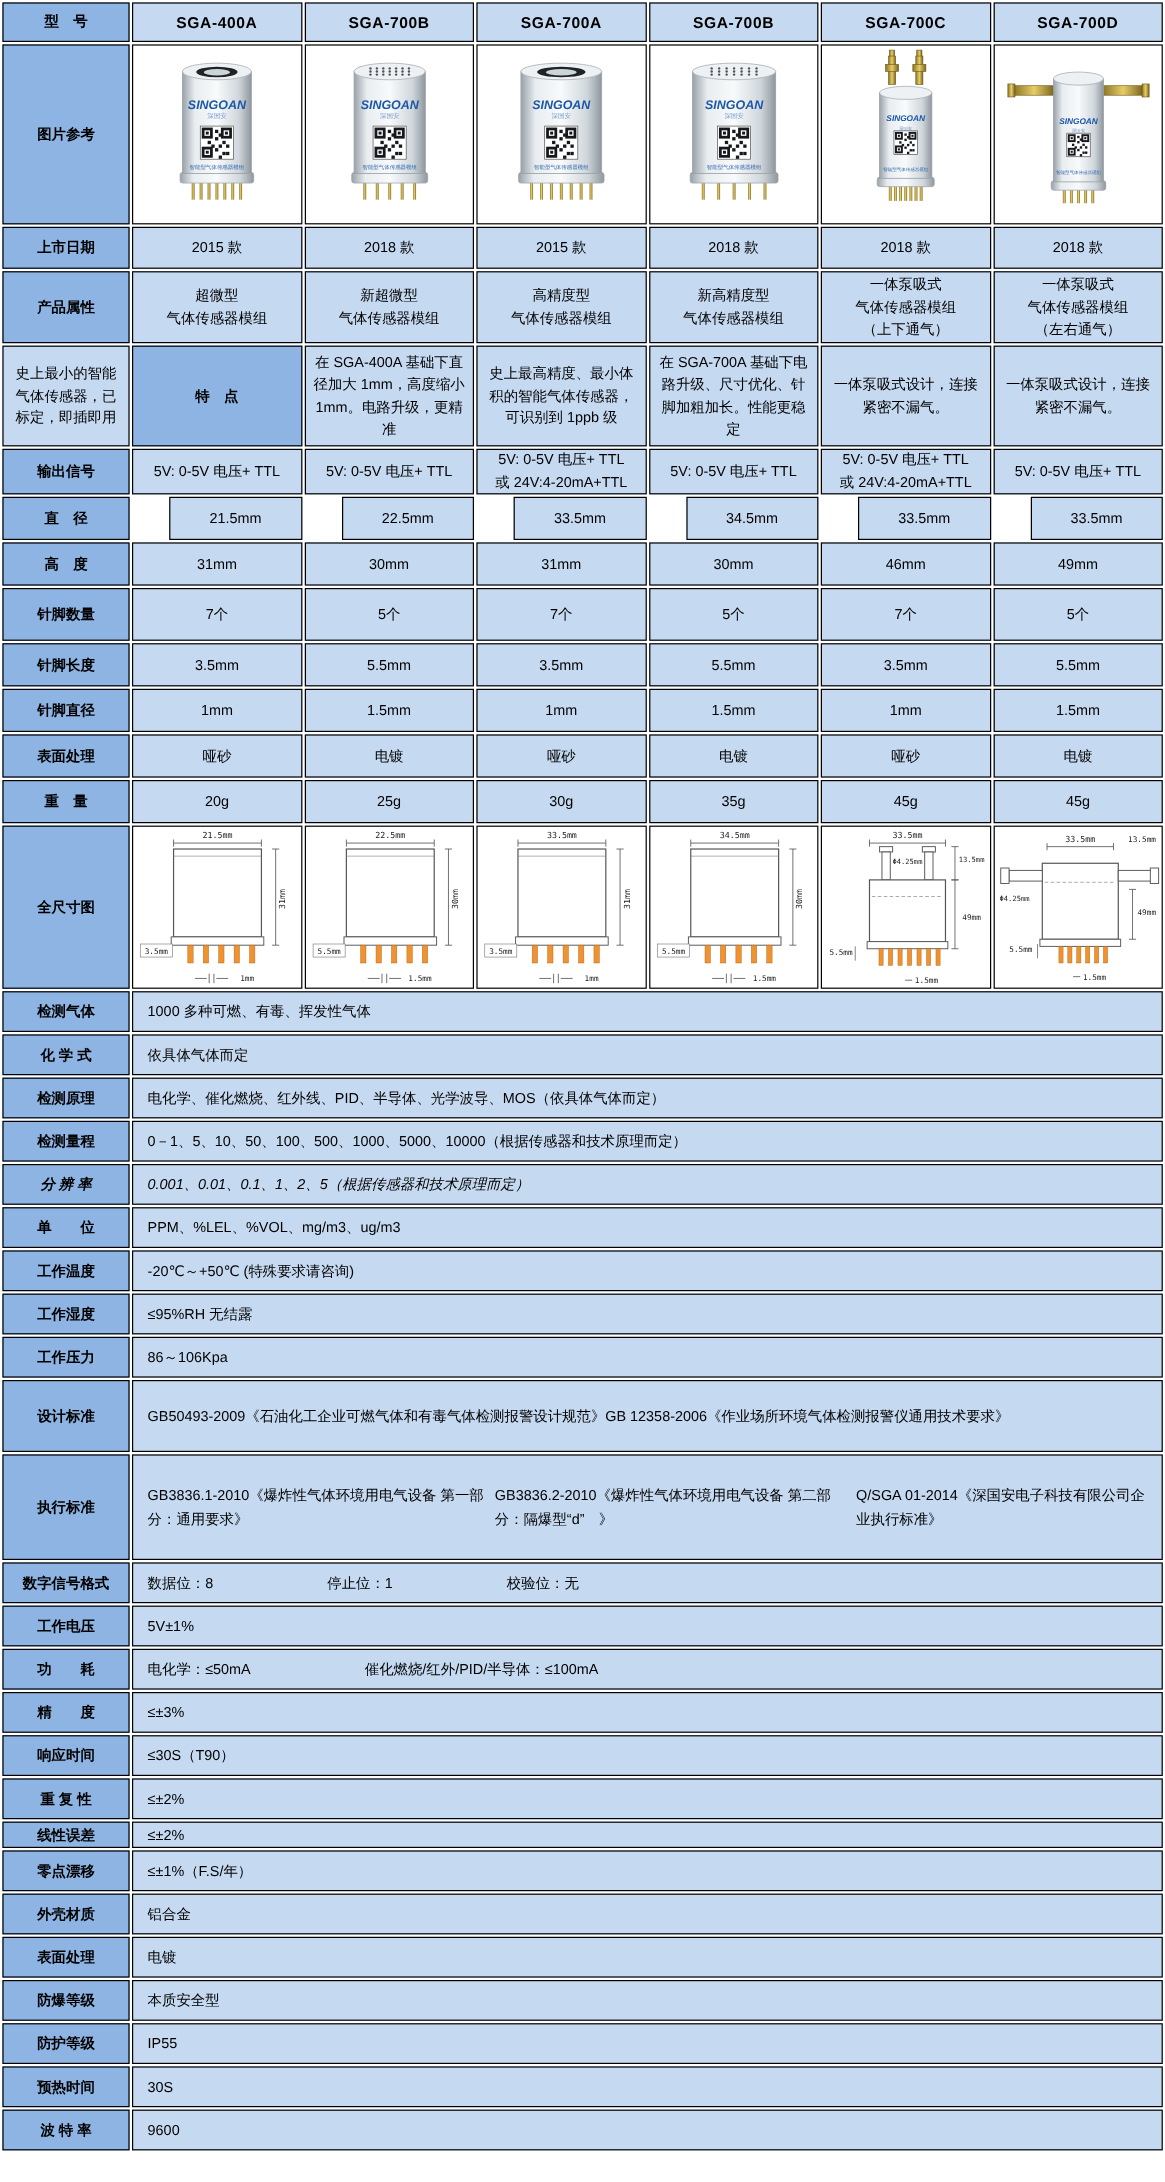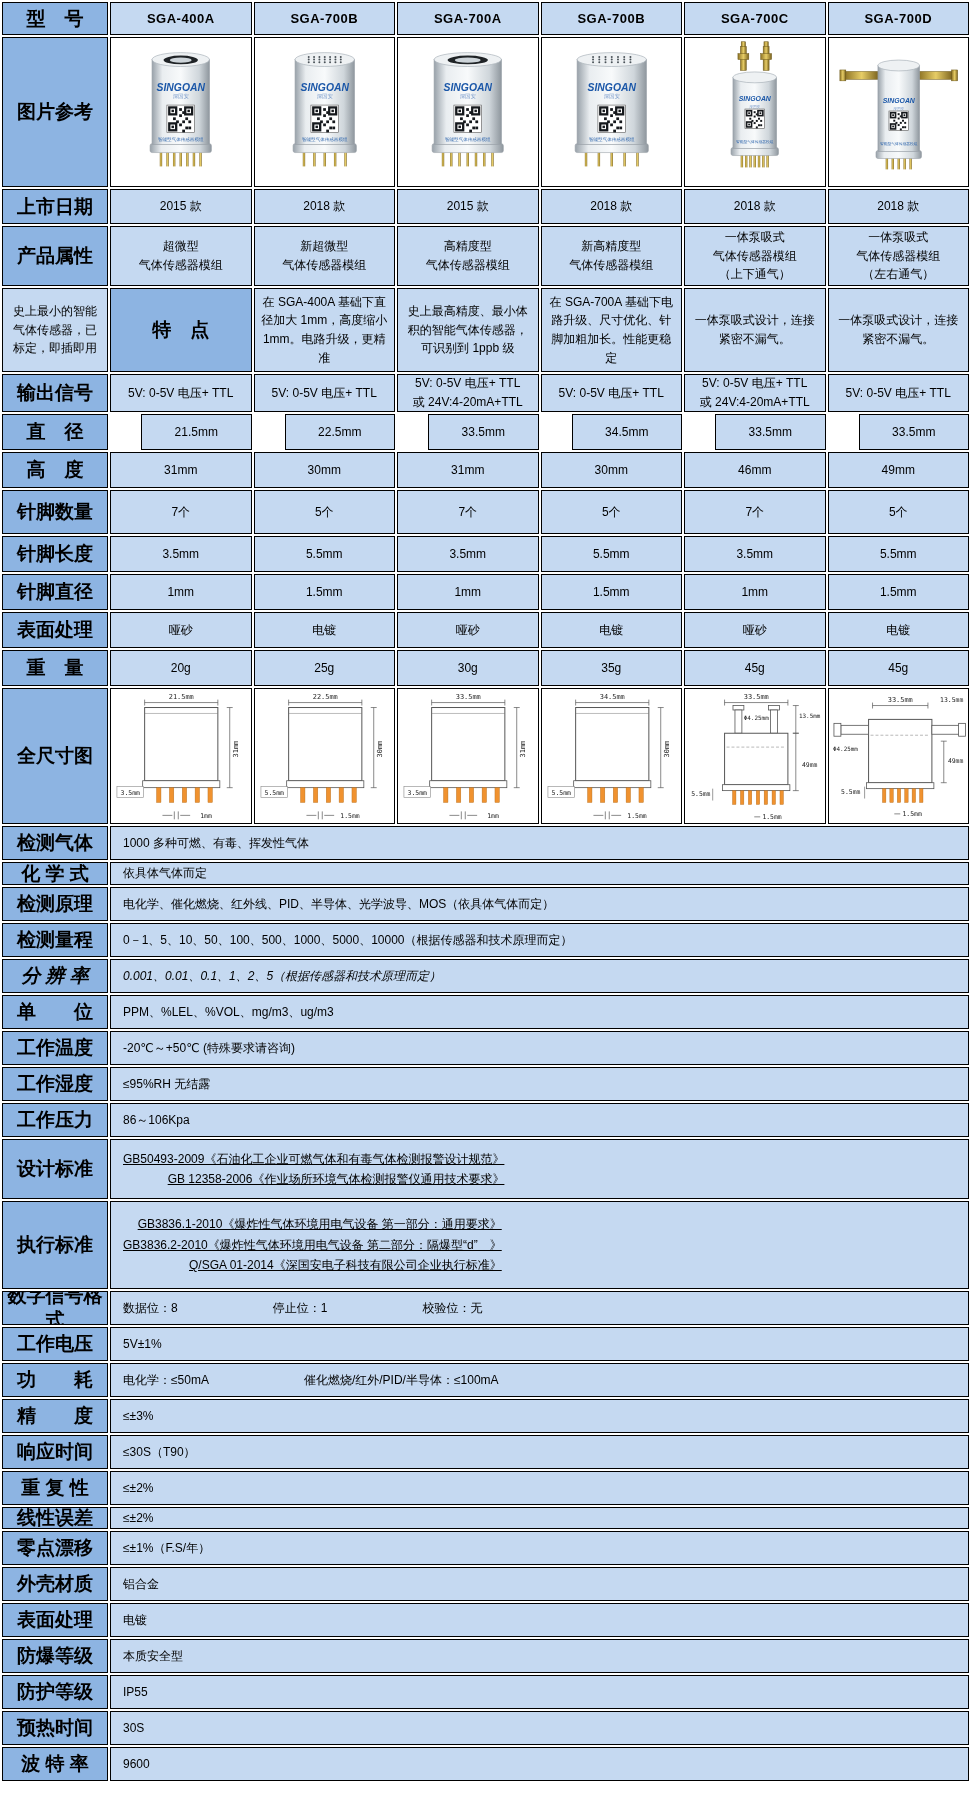--- a/index.html
+++ b/index.html
@@ -2,28 +2,28 @@
 <html><head>
 <meta charset="utf-8">
 <style>
   html,body{margin:0;padding:0;background:#fff;}
   .page{width:971px;font-family:"Liberation Sans","DejaVu Sans",sans-serif;color:#000;}
   .tbl{display:flex;flex-direction:column;gap:2px;padding:2px;background:#fff;}
   .grid-row{display:grid;grid-template-columns:106px repeat(6,1fr);gap:2px;}
   .full-row{display:grid;grid-template-columns:106px 1fr;gap:2px;}
   .cell{border:1px solid #000;display:flex;align-items:center;justify-content:center;
         text-align:center;overflow:hidden;box-sizing:border-box;}
-  .label-cell{background:#8DB4E2;font-weight:bold;font-size:19px;line-height:1.25;padding:2px;}
+  .label-cell{background:#8DB4E2;font-weight:bold;font-size:12px;line-height:1.25;padding:2px;}
   .model-cell{background:#C5D9F1;font-weight:bold;font-size:13px;letter-spacing:.5px;}
   .val-cell{background:#C5D9F1;font-size:12px;line-height:1.55;white-space:pre-line;padding:2px 5px;}
   .img-cell{background:#fff;padding:0;}
   .diag-cell{background:#fff;padding:0;}
   .fval-cell{background:#C5D9F1;font-size:12px;justify-content:flex-start;text-align:left;
              padding:3px 6px 3px 12px;line-height:1.7;}
-  .fval-cell .lines{display:flex;flex-direction:column;align-items:flex-end;text-decoration:underline;}
+  .fval-cell .lines{display:flex;flex-direction:row;align-items:center;}
   .fval-cell .part{margin-right:95px;}
   .hdr{height:33px;}
   .imgrow{height:150px;}
   .diagrow{height:136px;}
 </style>
 </head>
 <body>
 
 <div class="page">
   <div class="tbl">
@@ -686,21 +686,21 @@
             <line x1="66" y1="125.5" x2="72" y2="125.5" stroke="#555" stroke-width="0.7"></line>
           </svg>
         </div>
     </div>
 
     <div id="fulls" style="display:contents"><div class="full-row" style="height: 34px;">
           <div class="cell label-cell">检测气体</div>
           <div class="cell fval-cell">
             <span>1000 多种可燃、有毒、挥发性气体</span>
           </div>
-        </div><div class="full-row" style="height: 23px;">
+        </div><div class="full-row" style="height: 34px;">
           <div class="cell label-cell">化 学 式</div>
           <div class="cell fval-cell">
             <span>依具体气体而定</span>
           </div>
         </div><div class="full-row" style="height: 34px;">
           <div class="cell label-cell">检测原理</div>
           <div class="cell fval-cell">
             <span>电化学、催化燃烧、红外线、PID、半导体、光学波导、MOS（依具体气体而定）</span>
           </div>
         </div><div class="full-row" style="height: 34px;">

